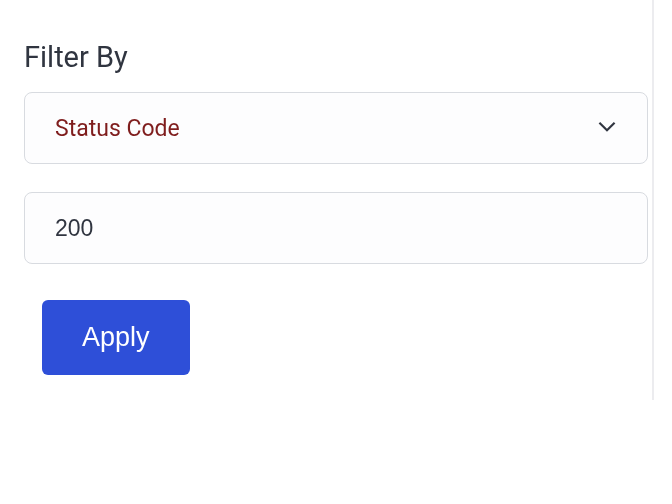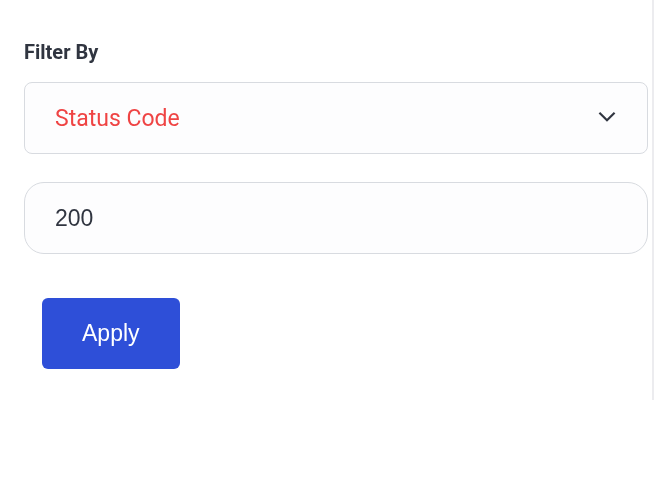--- a/index.html
+++ b/index.html
@@ -12,36 +12,36 @@
       background: #ffffff;
       width: 672px;
       height: 504px;
       padding: 40px 24px 24px 24px;
       position: relative;
     }
     .form-group {
       margin-bottom: 28px;
     }
     .label {
-      font-size: 20px;
-      font-weight: 700;
+      font-size: 29px;
+      font-weight: 400;
       color: #303540;
       margin-bottom: 18px;
       display: block;
     }
     .select-wrapper {
       position: relative;
       width: 100%;
     }
     .select {
       width: 100%;
       height: 72px;
       padding: 0 50px 0 30px;
       font-size: 23px;
-      color: #ef4444;
+      color: #7f1d1d;
       background: #fdfdfe;
       border: 1px solid #d8dbe0;
       border-radius: 8px;
       cursor: pointer;
       display: flex;
       align-items: center;
     }
     .chevron {
       position: absolute;
       right: 28px;
@@ -57,29 +57,29 @@
       fill: none;
     }
     .input {
       width: 100%;
       height: 72px;
       padding: 0 30px;
       font-size: 23px;
       color: #303540;
       background: #fdfdfe;
       border: 1px solid #d8dbe0;
-      border-radius: 20px;
+      border-radius: 8px;
       outline: none;
     }
     .apply-btn {
       display: inline-block;
-      margin-top: 16px;
+      margin-top: 8px;
       margin-left: 18px;
       padding: 22px 40px;
-      font-size: 23px;
+      font-size: 27px;
       font-weight: 400;
       color: #ffffff;
       background: #2e4fd8;
       border: none;
       border-radius: 6px;
       cursor: pointer;
     }
     .right-border {
       position: absolute;
       top: 0;

